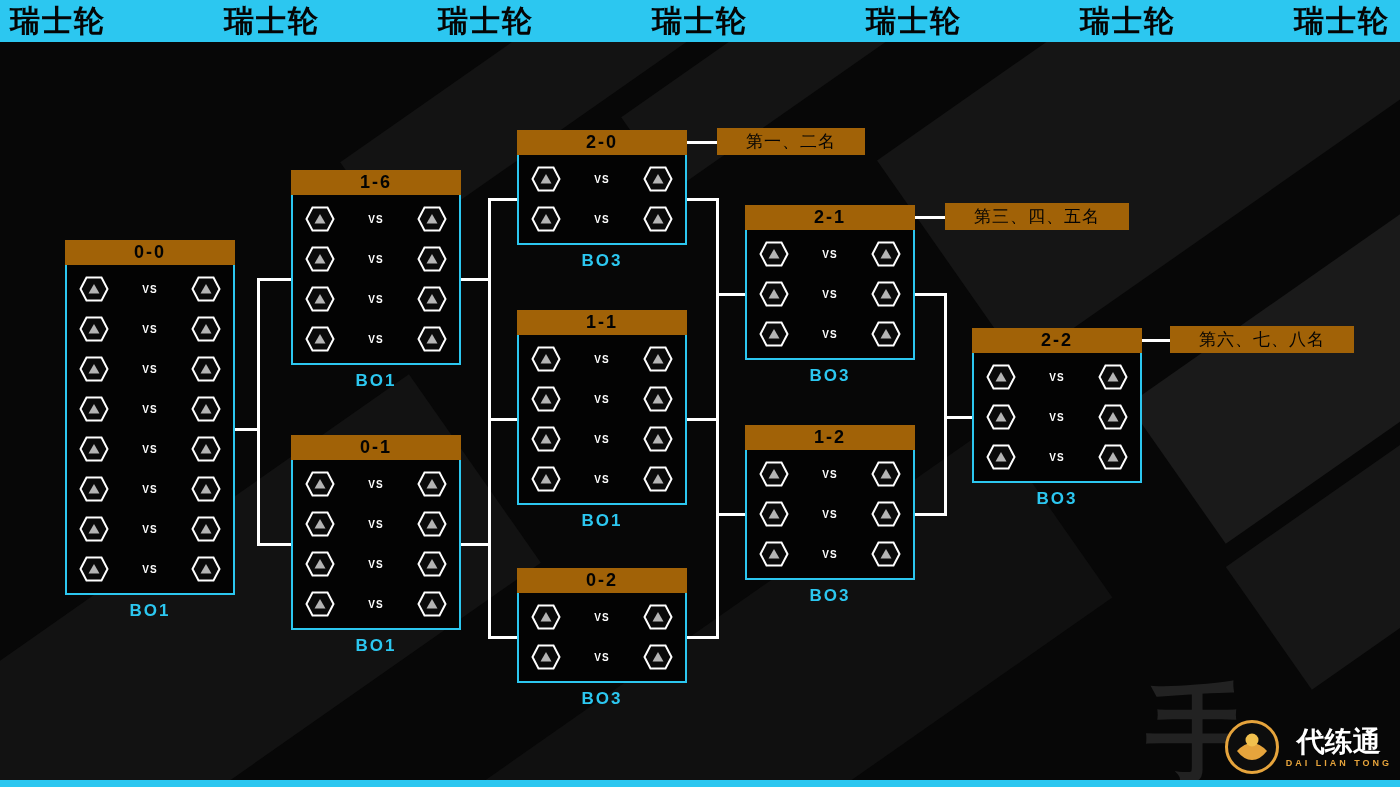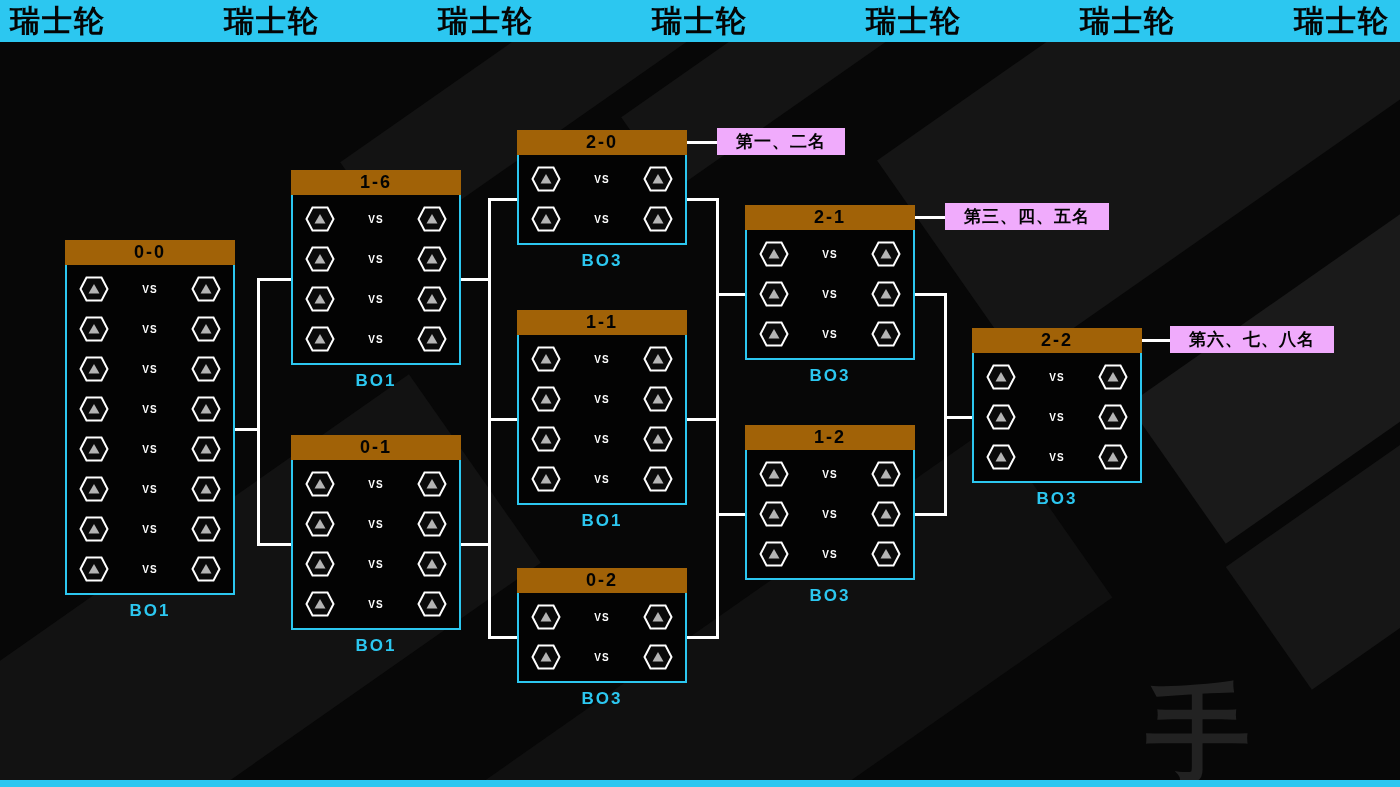--- a/index.html
+++ b/index.html
@@ -77,22 +77,22 @@
   .match-row{height:40px;display:flex;align-items:center;justify-content:space-between;}
   .vs{color:#fff;font-weight:bold;font-size:10px;letter-spacing:1px;}
   .hex{display:inline-flex;line-height:0;}
   .bracket-footer{
     text-align:center;color:#2CC7F0;font-weight:bold;font-size:17px;
     letter-spacing:2px;margin-top:6px;
   }
 
   
   .place-label{
-    position:absolute;background:#f0abfc;color:#040404;font-weight:bold;
-    font-size:17px;height:27px;line-height:27px;padding:0 19px;z-index:3;
+    position:absolute;background:#a16207;color:#040404;font-weight:normal;
+    font-size:17px;height:27px;line-height:27px;padding:0 29px;z-index:3;
     letter-spacing:1px;white-space:nowrap;
   }
   .pl1{left:717px;top:128px;}
   .pl2{left:945px;top:203px;}
   .pl3{left:1170px;top:326px;text-align:center;}
 
   
   .wm-ghost{
     position:absolute;right:150px;bottom:-18px;z-index:4;color:#222;
     font-size:104px;font-weight:bold;
@@ -700,15 +700,28 @@
         </div>
       </div>
     <div class="bracket-footer">BO3</div>
   </div>
 
   <div class="place-label pl1">第一、二名</div>
   <div class="place-label pl2">第三、四、五名</div>
   <div class="place-label pl3">第六、七、八名</div>
 
   <div class="wm-ghost">手</div>
+  <div class="watermark">
+    <span class="hex">
+      <svg width="56" height="56" viewBox="0 0 56 56">
+        <circle cx="28" cy="28" r="25.5" fill="#0d0d0d" stroke="#E6A43C" stroke-width="3"></circle>
+        <path d="M13 32 q15 -16 30 0 q-7 9 -15 9 q-8 0 -15 -9z" fill="#E6A43C"></path>
+        <circle cx="28" cy="21" r="6.5" fill="#F2C14E"></circle>
+      </svg>
+    </span>
+    <span class="wm-text">
+      <span class="wm-name">代练通</span>
+      <span class="wm-latin">DAI LIAN TONG</span>
+    </span>
+  </div>
 
   <div class="bottom-strip"></div>
 </div>
 
 </body></html>

